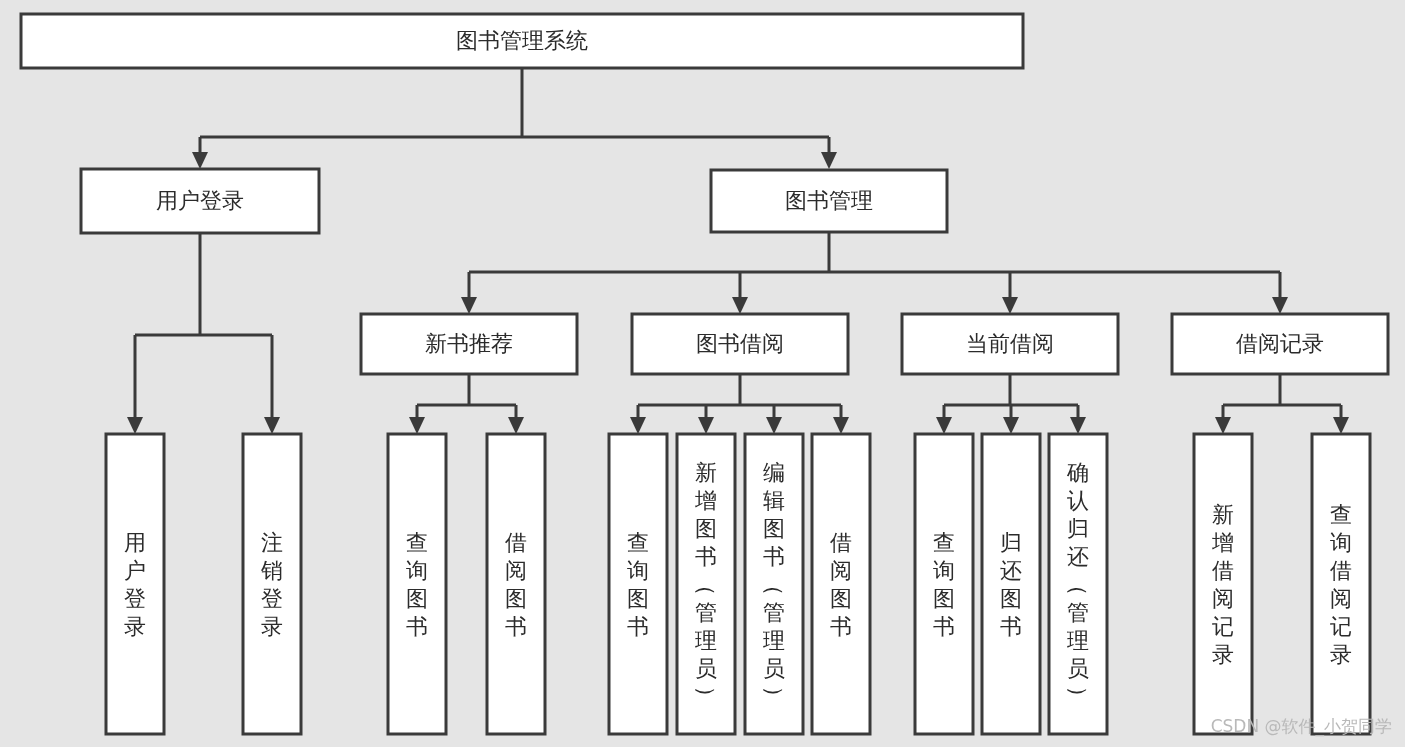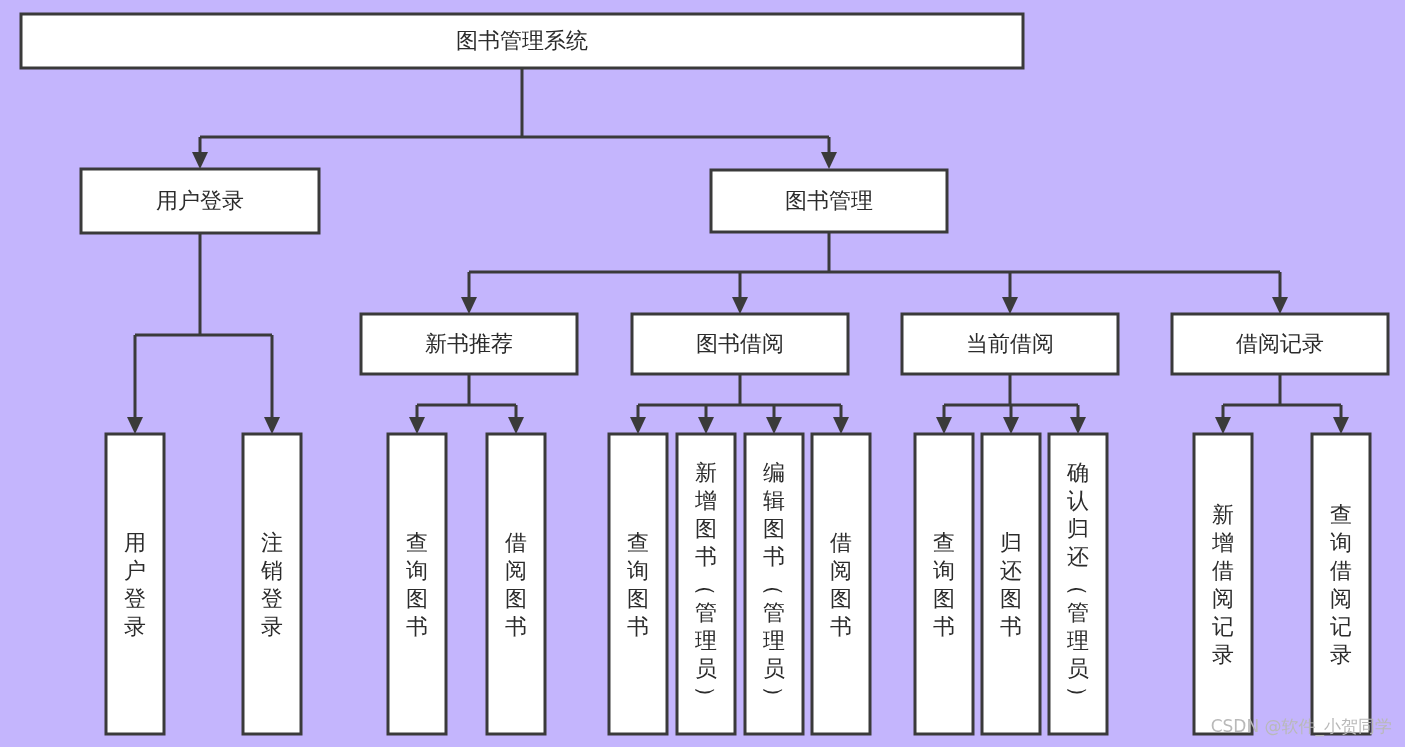--- a/index.html
+++ b/index.html
@@ -8,21 +8,21 @@
     padding: 0;
     background: #ffffff;
   }
   body {
     font-family: "DejaVu Sans", "Liberation Sans", sans-serif;
   }
   #diagram-root {
     position: relative;
     width: 1405px;
     height: 747px;
-    background: #c4b5fd;
+    background: #e5e5e5;
     overflow: hidden;
   }
   svg.diagram-canvas {
     position: absolute;
     left: 0;
     top: 0;
     width: 1405px;
     height: 747px;
     display: block;
   }

